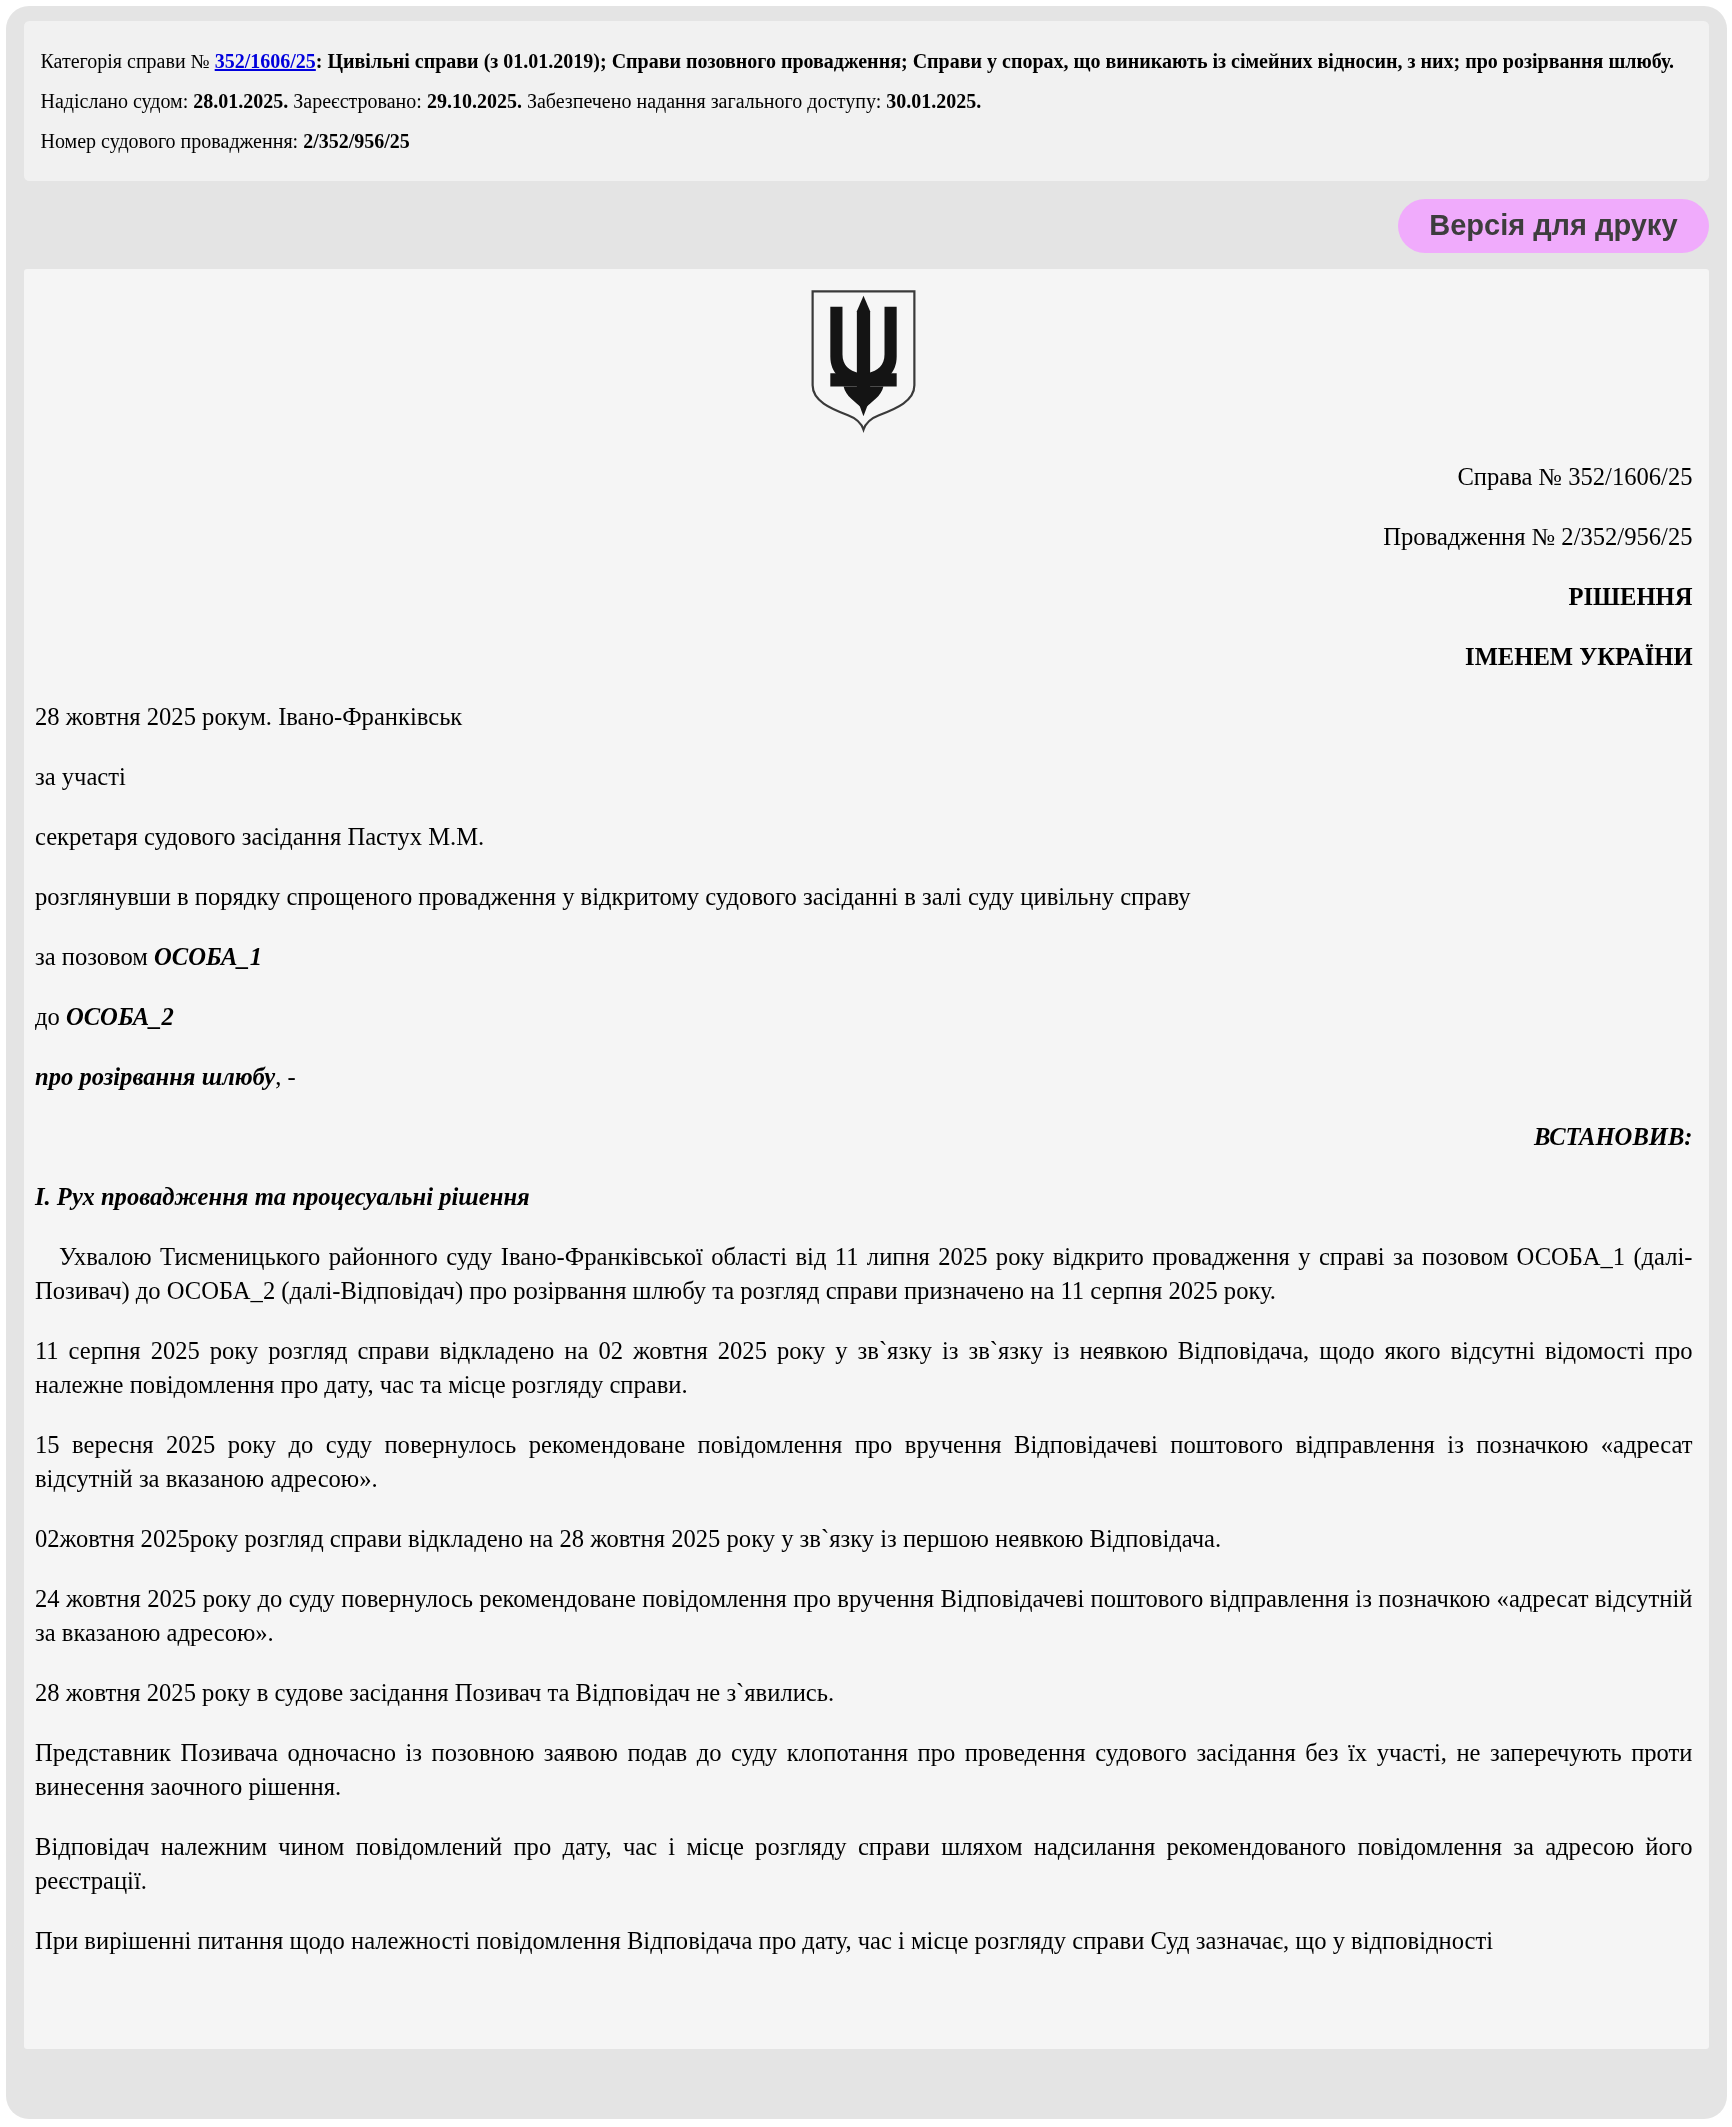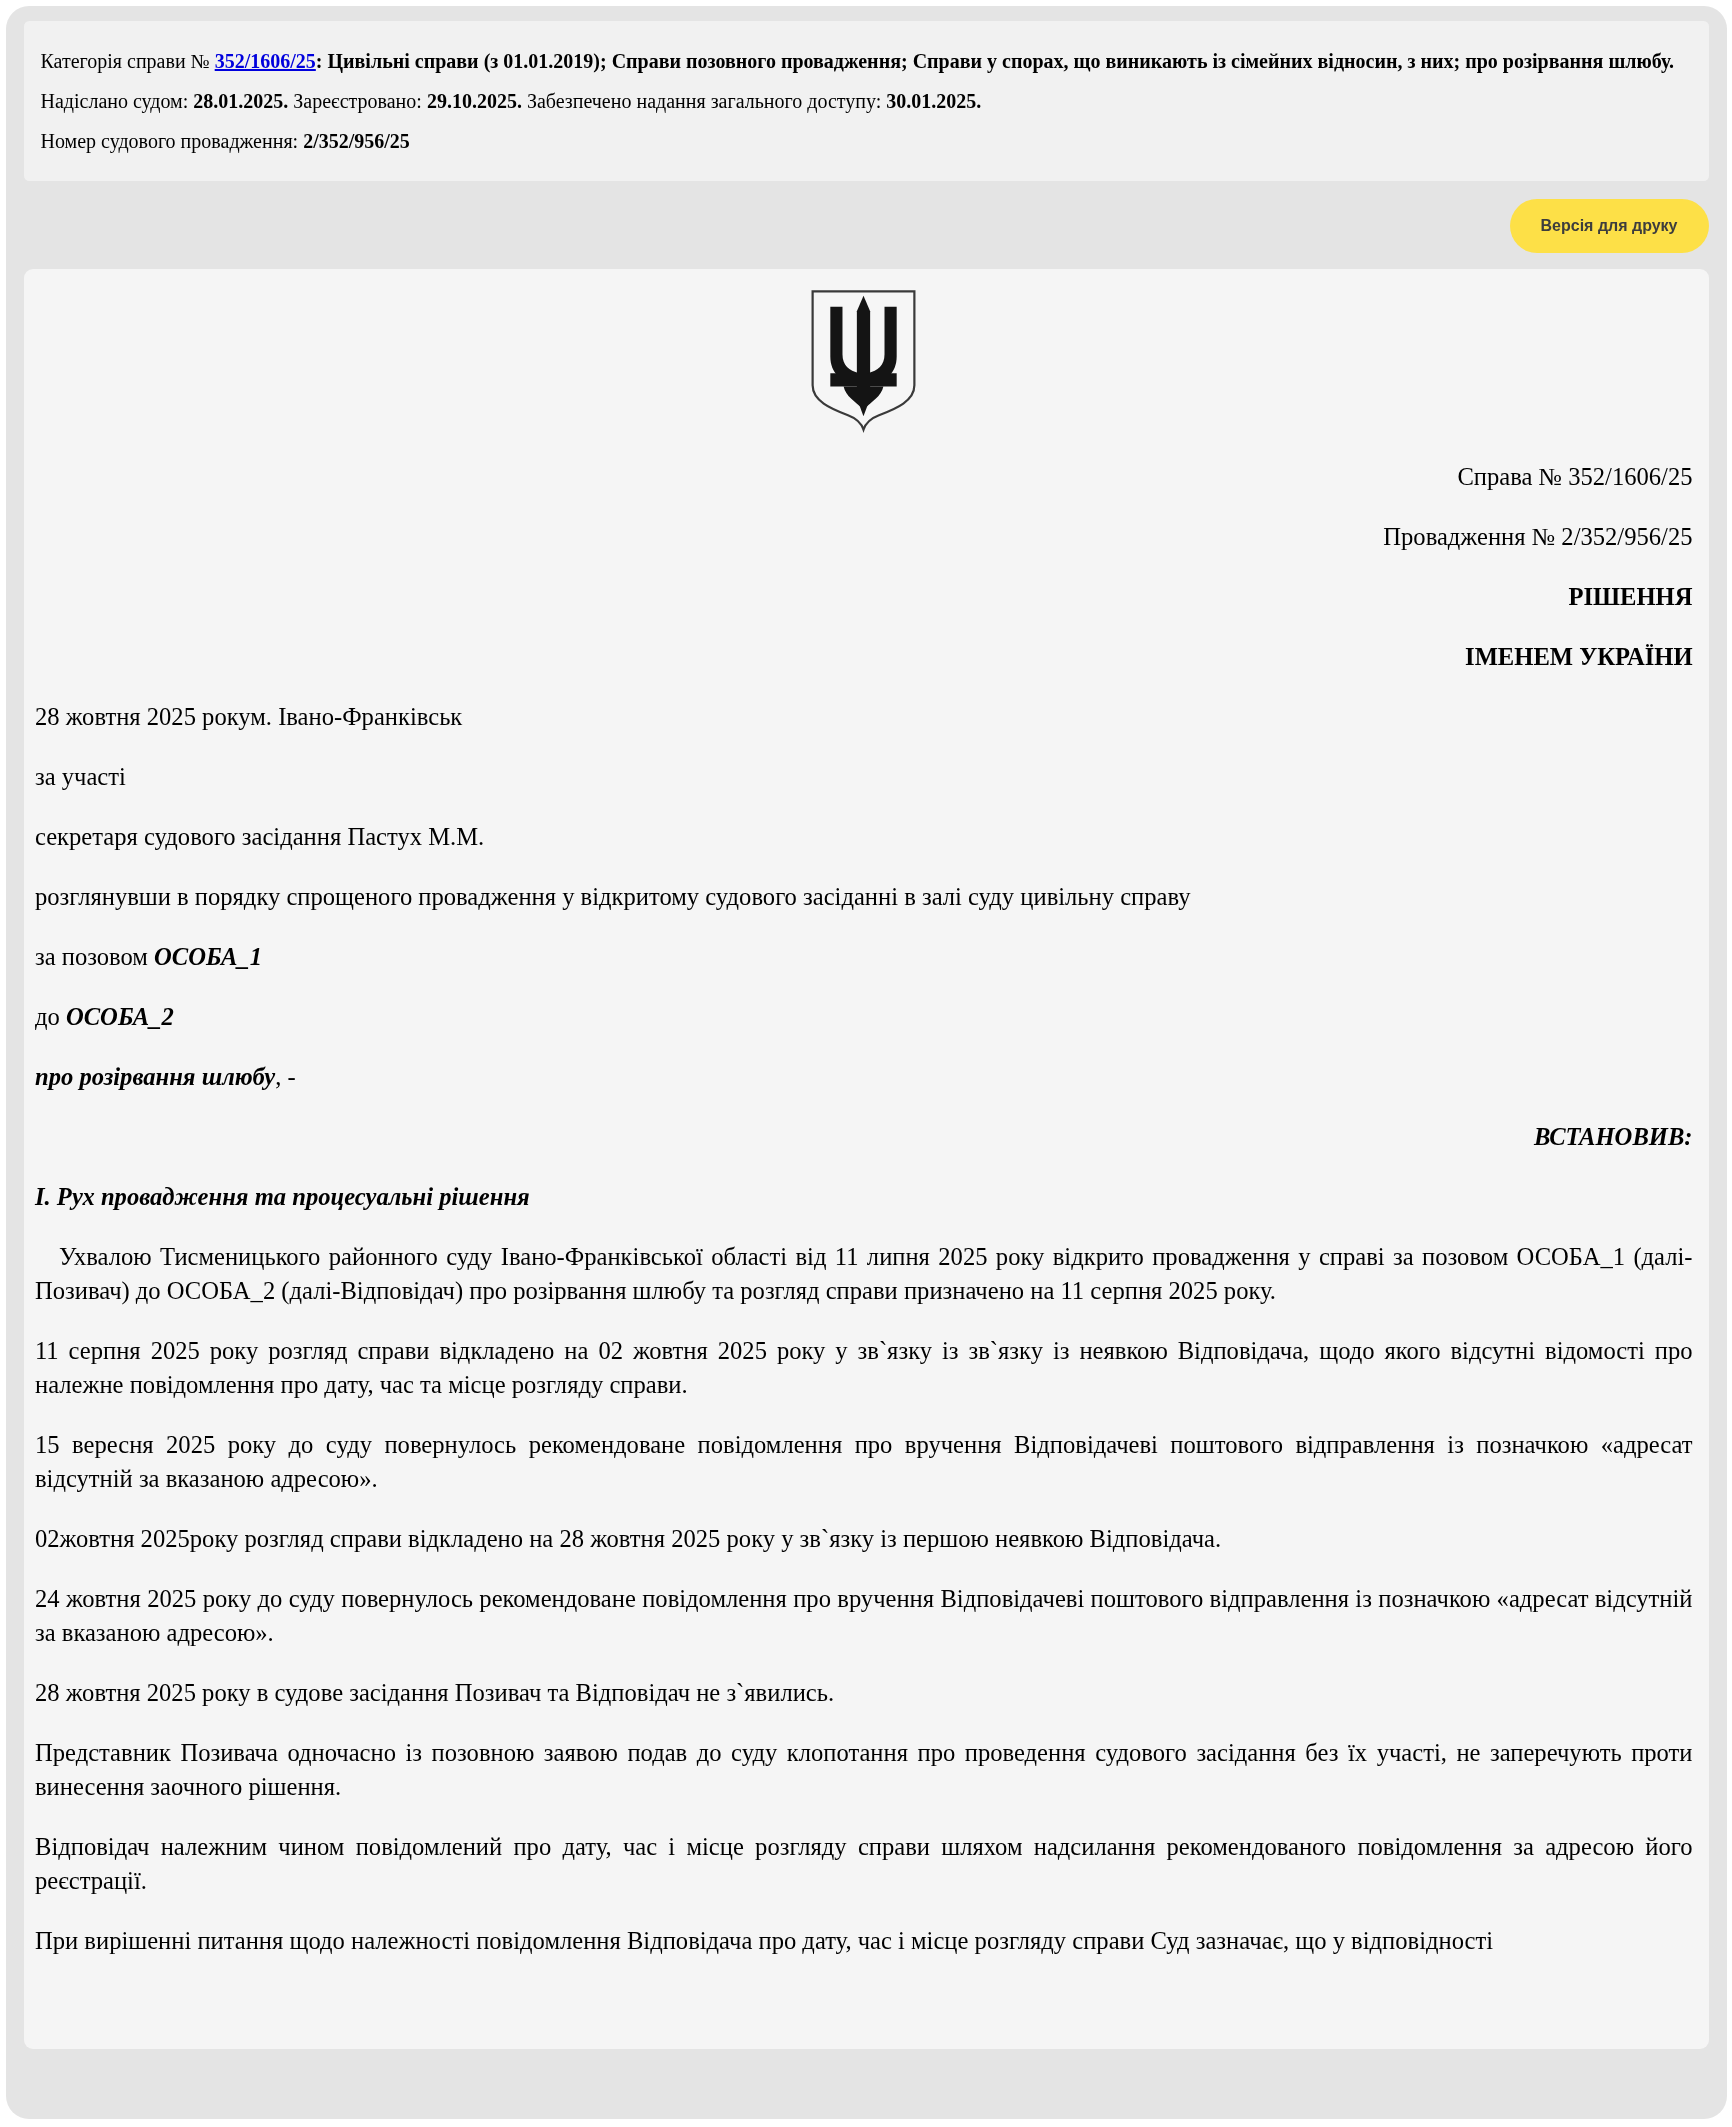--- a/index.html
+++ b/index.html
@@ -35,36 +35,36 @@
     cursor: pointer;
   }
   .meta-card b { font-weight: bold; }
   
   .btn-row {
     display: flex;
     justify-content: flex-end;
     margin-top: 17.6px;
   }
   .print-btn {
-    background: #fde047;
+    background: #f0abfc;
     border: none;
     border-radius: 27px;
     height: 54px;
     padding: 0 31px;
     font-family: "Liberation Sans", sans-serif;
     font-weight: bold;
-    font-size: 16px;
+    font-size: 29px;
     color: #3d3d3d;
     cursor: pointer;
   }
   
   .doc-card {
     margin-top: 16px;
     background: #f5f5f5;
-    border-radius: 9px;
+    border-radius: 3px;
     height: 1780px;
     overflow: hidden;
     padding: 0 16px 0 10.5px;
   }
   .emblem {
     display: block;
     margin: 19.3px auto 0;
     width: 111px;
     height: 146px;
   }

